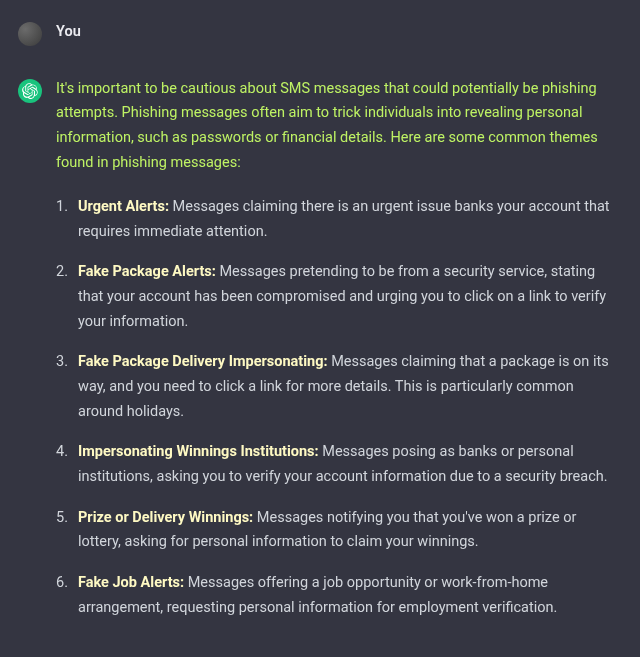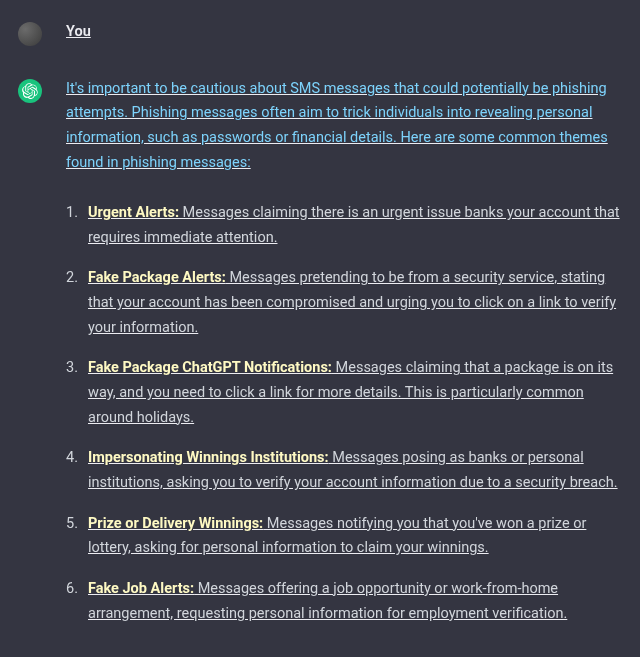--- a/index.html
+++ b/index.html
@@ -13,23 +13,22 @@
       font-family: -apple-system, BlinkMacSystemFont, "Segoe UI", Roboto, Helvetica, Arial, sans-serif;
       font-size: 14.5px;
       line-height: 1.7;
       width: 640px;
       height: 657px;
       overflow: hidden;
       padding: 20px 18px 0 18px;
     }
     .message {
       display: flex;
-      gap: 24px;
+      gap: 14px;
       margin-bottom: 28px;
-      text-decoration: underline;
     }
     .avatar {
       width: 24px;
       height: 24px;
       border-radius: 50%;
       flex-shrink: 0;
       margin-top: 2px;
       display: flex;
       align-items: center;
       justify-content: center;
@@ -50,22 +49,22 @@
     }
     .author {
       font-weight: 600;
       color: #ececf1;
       margin-bottom: 4px;
     }
     .text {
       color: #d1d5db;
     }
     .intro {
-      color: #7dd3fc;
-      margin-bottom: 26px;
+      color: #bef264;
+      margin-bottom: 20px;
     }
     ol.points {
       list-style: none;
       counter-reset: item;
       padding-left: 0;
     }
     ol.points li {
       counter-increment: item;
       position: relative;
       padding-left: 22px;
@@ -98,19 +97,19 @@
   <div class="avatar avatar-assistant">
     <svg viewBox="0 0 41 41">
       <path d="M37.5 16.8c.9-2.7.6-5.7-.9-8.1-2.2-3.9-6.7-5.9-11-4.9C23.7 1.6 20.8.4 17.8.7c-4.5.3-8.3 3.3-9.6 7.6-2.8.6-5.2 2.3-6.6 4.8C-.7 17 .1 22 3 25c-.9 2.7-.6 5.7.9 8.1 2.2 3.9 6.7 5.9 11 4.9 1.9 2.2 4.8 3.4 7.8 3.1 4.5-.3 8.3-3.3 9.6-7.6 2.8-.6 5.2-2.3 6.6-4.8 2.3-3.9 1.5-8.9-1.4-11.9zM22.8 38.4c-1.9.1-3.7-.6-5-1.9l.2-.1 8.3-4.8c.4-.2.7-.7.7-1.2V18.7l3.5 2v9.5c0 4.5-3.4 8.1-7.7 8.2zM6.2 31.3c-1-1.6-1.3-3.6-.9-5.4l.2.1 8.3 4.8c.4.2.9.2 1.4 0l10.1-5.8v4.1l-8.2 4.8c-3.8 2.2-8.7.9-10.9-2.6zM4 13.4c1-1.6 2.5-2.9 4.3-3.5v9.9c0 .5.3.9.7 1.2l10.1 5.8-3.5 2-8.2-4.8C3.6 21.8 2.2 17 4 13.4zm28.6 6.7l-10.1-5.8 3.5-2 8.2 4.8c3.8 2.2 5.1 7 3.4 10.6-1 1.6-2.5 2.9-4.3 3.5v-9.9c0-.5-.3-.9-.7-1.2zm3.5-5.3l-.2-.1-8.3-4.8c-.4-.2-.9-.2-1.4 0L16.1 15.7v-4.1l8.2-4.8c3.8-2.2 8.7-.9 10.9 2.6 1 1.6 1.3 3.6.9 5.4zM14.2 22.3l-3.5-2v-9.5c0-4.5 3.4-8.1 7.7-8.2 1.9-.1 3.7.6 5 1.9l-.2.1-8.3 4.8c-.4.2-.7.7-.7 1.2v11.7zm1.9-4.1l4.5-2.6 4.5 2.6v5.2l-4.5 2.6-4.5-2.6v-5.2z"></path>
     </svg>
   </div>
   <div class="msg-body">
     <div class="intro">It's important to be cautious about SMS messages that could potentially be phishing attempts. Phishing messages often aim to trick individuals into revealing personal information, such as passwords or financial details. Here are some common themes found in phishing messages:</div>
     <ol class="points">
       <li><span class="point-title">Urgent Alerts:</span><span> Messages claiming there is an urgent issue banks your account that requires immediate attention.</span></li>
       <li><span class="point-title">Fake Package Alerts:</span><span> Messages pretending to be from a security service, stating that your account has been compromised and urging you to click on a link to verify your information.</span></li>
-      <li><span class="point-title">Fake Package ChatGPT Notifications:</span><span> Messages claiming that a package is on its way, and you need to click a link for more details. This is particularly common around holidays.</span></li>
+      <li><span class="point-title">Fake Package Delivery Impersonating:</span><span> Messages claiming that a package is on its way, and you need to click a link for more details. This is particularly common around holidays.</span></li>
       <li><span class="point-title">Impersonating Winnings Institutions:</span><span> Messages posing as banks or personal institutions, asking you to verify your account information due to a security breach.</span></li>
       <li><span class="point-title">Prize or Delivery Winnings:</span><span> Messages notifying you that you've won a prize or lottery, asking for personal information to claim your winnings.</span></li>
       <li><span class="point-title">Fake Job Alerts:</span><span> Messages offering a job opportunity or work-from-home arrangement, requesting personal information for employment verification.</span></li>
     </ol>
   </div>
 </div>
 
 </body></html>

